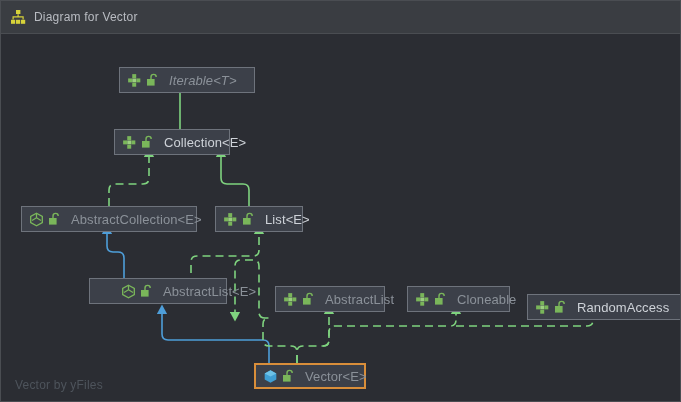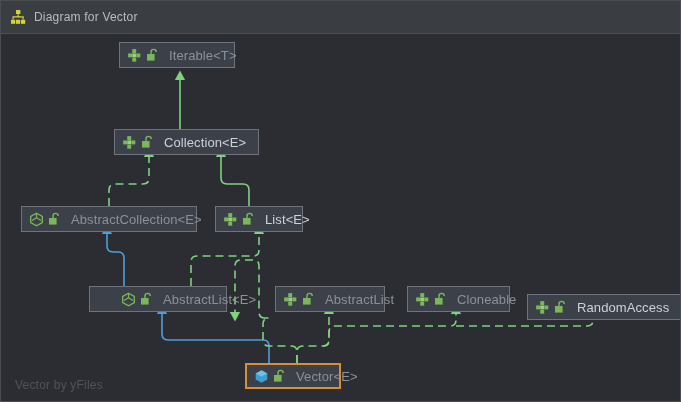--- a/index.html
+++ b/index.html
@@ -147,36 +147,36 @@
       <path d="M296,329 L296,318 Q296,312 290,312 L268,312 Q262,312 262,306 L262,290 Q262,284 268,284 L264,284" fill="none" stroke="#7fd37f" stroke-width="1.6" stroke-dasharray="8,5"></path>
       <path d="M264,284 Q258,284 258,278 L258,232 Q258,226 252,226 L240,226 Q234,226 234,232 L234,279" fill="none" stroke="#7fd37f" stroke-width="1.6" stroke-dasharray="8,5" marker-end="url(#ar-green)"></path>
 
       <path d="M296,329 L296,318 Q296,312 302,312 L322,312 Q328,312 328,306 L328,279" fill="none" stroke="#7fd37f" stroke-width="1.6" stroke-dasharray="8,5" marker-end="url(#ar-green)"></path>
 
       <path d="M322,312 Q328,312 328,306 L328,298 Q328,292 334,292 L449,292 Q455,292 455,286 L455,279" fill="none" stroke="#7fd37f" stroke-width="1.6" stroke-dasharray="8,5" marker-end="url(#ar-green)"></path>
 
       <path d="M455,292 L586,292 Q592,292 592,286 L592,279" fill="none" stroke="#7fd37f" stroke-width="1.6" stroke-dasharray="8,5" marker-end="url(#ar-green)"></path>
     </svg>
 
-    <div class="node" style="left:118px; top:8px; width:116px;">
+    <div class="node" style="left:118px; top:33px; width:136px;font-style:italic;">
       <svg class="ico" viewBox="0 0 16 16">
         <rect x="5.6" y="1.2" width="4.2" height="4.2" fill="#7ab65a"></rect>
         <rect x="1.2" y="5.8" width="4.2" height="4.2" fill="#7ab65a"></rect>
         <rect x="10" y="5.8" width="4.2" height="4.2" fill="#7ab65a"></rect>
         <rect x="5.6" y="5.8" width="4.2" height="4.2" fill="#9ccf80"></rect>
         <rect x="5.6" y="10.4" width="4.2" height="4.2" fill="#7ab65a"></rect>
       </svg>
       <svg class="lock" viewBox="0 0 12 14">
         <path d="M5 6 V4 a2.6,2.6 0 0 1 5.2,0" fill="none" stroke="#7ab65a" stroke-width="1.4"></path>
         <rect x="1" y="6" width="7.6" height="6.6" fill="#7ab65a"></rect>
       </svg>
       <span class="lbl">Iterable&lt;T&gt;</span>
     </div>
 
-    <div class="node" style="left:113px; top:95px; width:145px;">
+    <div class="node" style="left:113px; top:95px; width:116px;">
       <svg class="ico" viewBox="0 0 16 16">
         <rect x="5.6" y="1.2" width="4.2" height="4.2" fill="#7ab65a"></rect>
         <rect x="1.2" y="5.8" width="4.2" height="4.2" fill="#7ab65a"></rect>
         <rect x="10" y="5.8" width="4.2" height="4.2" fill="#7ab65a"></rect>
         <rect x="5.6" y="5.8" width="4.2" height="4.2" fill="#9ccf80"></rect>
         <rect x="5.6" y="10.4" width="4.2" height="4.2" fill="#7ab65a"></rect>
       </svg>
       <svg class="lock" viewBox="0 0 12 14">
         <path d="M5 6 V4 a2.6,2.6 0 0 1 5.2,0" fill="none" stroke="#7ab65a" stroke-width="1.4"></path>
         <rect x="1" y="6" width="7.6" height="6.6" fill="#7ab65a"></rect>
@@ -204,21 +204,21 @@
         <rect x="5.6" y="5.8" width="4.2" height="4.2" fill="#9ccf80"></rect>
         <rect x="5.6" y="10.4" width="4.2" height="4.2" fill="#7ab65a"></rect>
       </svg>
       <svg class="lock" viewBox="0 0 12 14">
         <path d="M5 6 V4 a2.6,2.6 0 0 1 5.2,0" fill="none" stroke="#7ab65a" stroke-width="1.4"></path>
         <rect x="1" y="6" width="7.6" height="6.6" fill="#7ab65a"></rect>
       </svg>
       <span class="lbl bright">List&lt;E&gt;</span>
     </div>
 
-    <div class="node" style="left:88px; top:252px; width:138px;padding-left:31px;">
+    <div class="node" style="left:88px; top:244px; width:138px;padding-left:31px;">
       <svg class="ico" viewBox="0 0 16 16">
         <path d="M8,1.3 L14.2,4.7 V11.3 L8,14.7 L1.8,11.3 V4.7 Z" fill="none" stroke="#7ab65a" stroke-width="1.4"></path>
         <path d="M8,1.3 V6.2 M8,6.2 L3.2,9 M8,6.2 L12.8,9" fill="none" stroke="#7ab65a" stroke-width="1.3"></path>
       </svg>
       <svg class="lock" viewBox="0 0 12 14">
         <path d="M5 6 V4 a2.6,2.6 0 0 1 5.2,0" fill="none" stroke="#7ab65a" stroke-width="1.4"></path>
         <rect x="1" y="6" width="7.6" height="6.6" fill="#7ab65a"></rect>
       </svg>
       <span class="lbl">AbstractList&lt;E&gt;</span>
     </div>
@@ -261,21 +261,21 @@
         <rect x="5.6" y="5.8" width="4.2" height="4.2" fill="#9ccf80"></rect>
         <rect x="5.6" y="10.4" width="4.2" height="4.2" fill="#7ab65a"></rect>
       </svg>
       <svg class="lock" viewBox="0 0 12 14">
         <path d="M5 6 V4 a2.6,2.6 0 0 1 5.2,0" fill="none" stroke="#7ab65a" stroke-width="1.4"></path>
         <rect x="1" y="6" width="7.6" height="6.6" fill="#7ab65a"></rect>
       </svg>
       <span class="lbl bright">RandomAccess</span>
     </div>
 
-    <div class="node sel" style="left:244px; top:329px; width:96px;align-items:center;">
+    <div class="node sel" style="left:253px; top:329px; width:112px;align-items:center;">
       <svg class="ico" viewBox="0 0 16 16">
         <path d="M8,1.3 L14.2,4.7 V11.3 L8,14.7 L1.8,11.3 V4.7 Z" fill="#3f9fd4"></path>
         <path d="M8,1.3 L14.2,4.7 L8,8.1 L1.8,4.7 Z" fill="#6cc2e8"></path>
       </svg>
       <svg class="lock" viewBox="0 0 12 14">
         <path d="M5 6 V4 a2.6,2.6 0 0 1 5.2,0" fill="none" stroke="#7ab65a" stroke-width="1.4"></path>
         <rect x="1" y="6" width="7.6" height="6.6" fill="#7ab65a"></rect>
       </svg>
       <span class="lbl">Vector&lt;E&gt;</span>
     </div>

